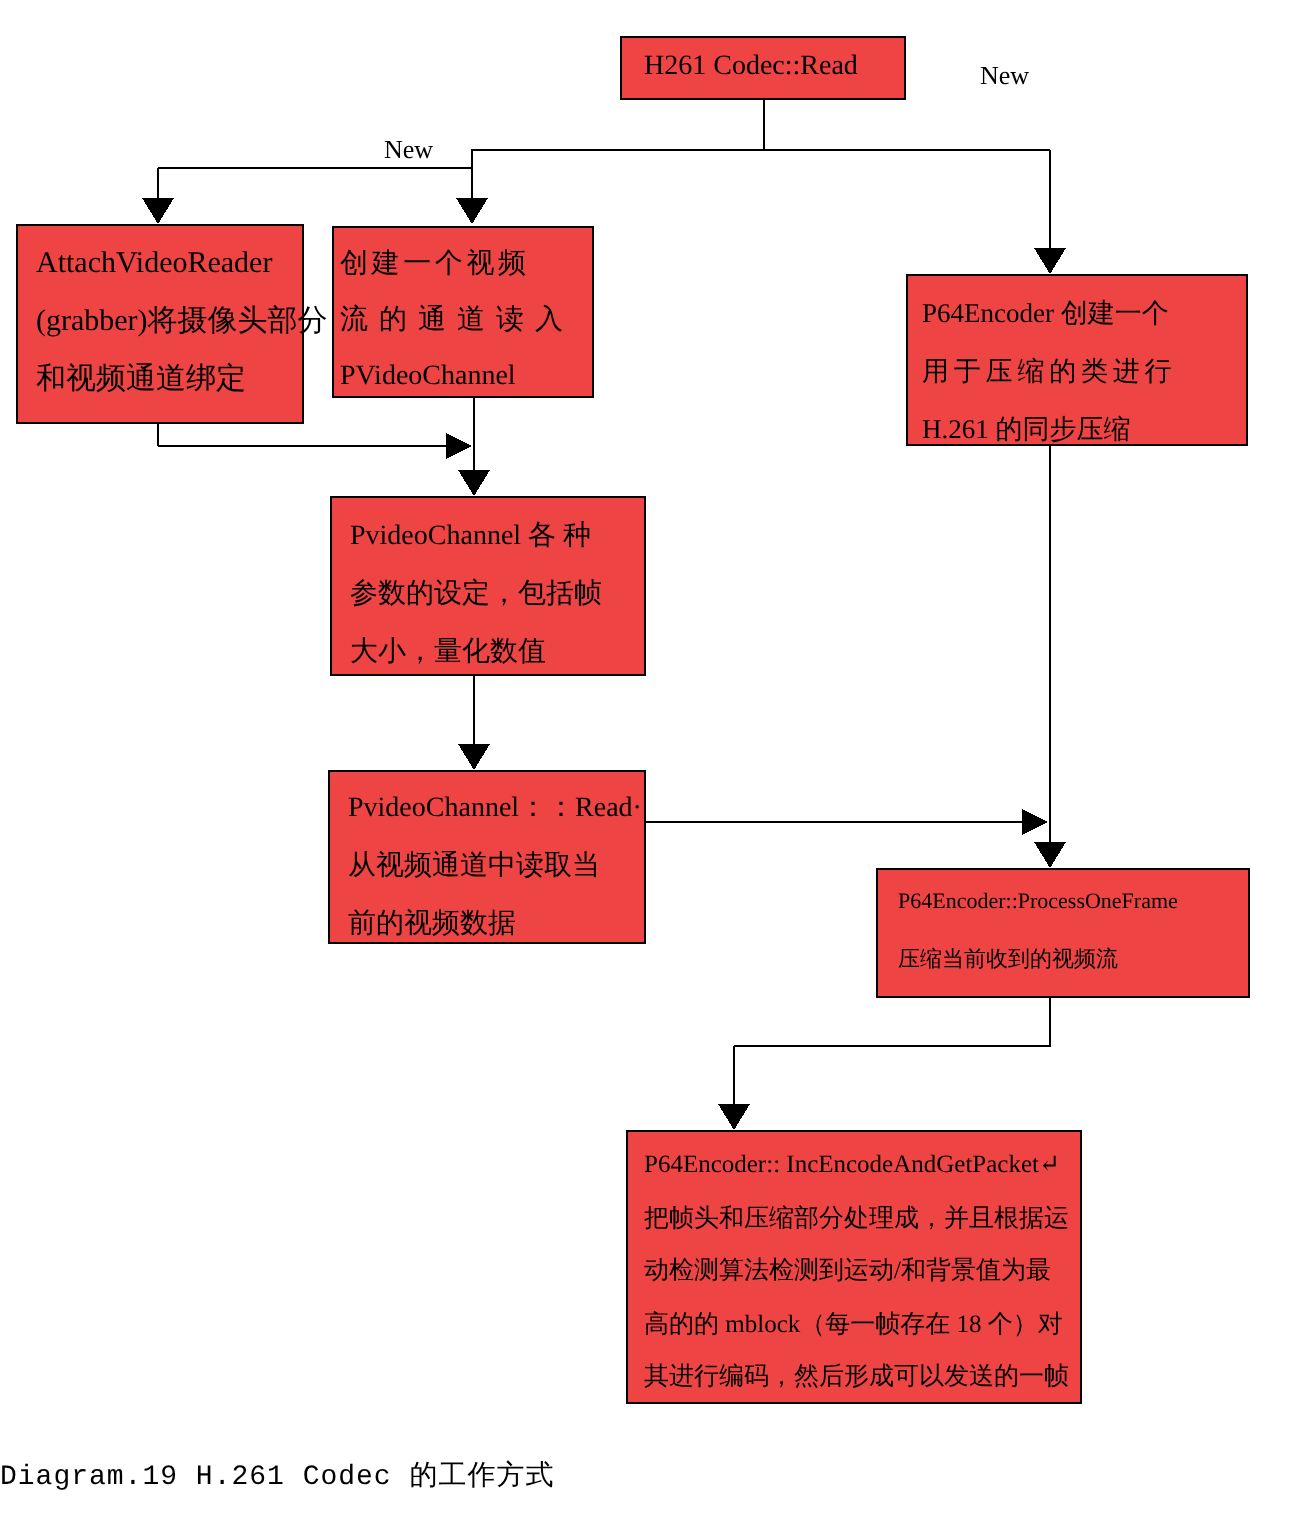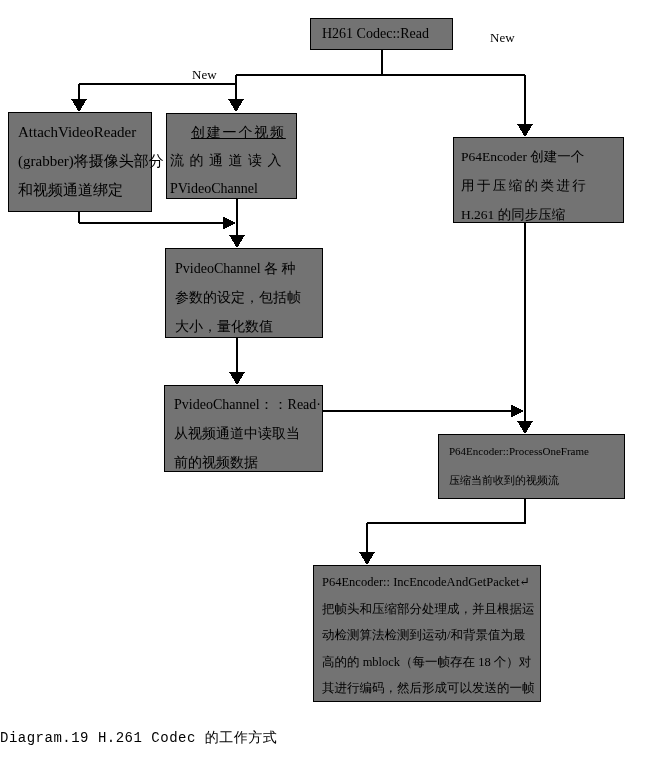--- a/index.html
+++ b/index.html
@@ -18,42 +18,42 @@
   }
   #connectors {
     position: absolute;
     left: 0; top: 0;
     width: 648px; height: 766px;
   }
   .box {
     position: absolute;
     box-sizing: border-box;
     border: 1.5px solid #000000;
-    background: #737373;
+    background: #ef4444;
     line-height: 29px;
     font-size: 14px;
     white-space: nowrap;
   }
   .box .ln { display: block; }
 
   .top-box {
     left: 310px; top: 18px; width: 143px; height: 32px;
     display: flex; align-items: center;
     padding-left: 11px;
     line-height: normal;
   }
   .left-box {
     left: 8px; top: 112px; width: 144px; height: 100px;
     padding: 5px 0 0 9px; font-size: 15px;
   }
   .mid-box-1 {
     left: 166px; top: 113px; width: 131px; height: 86px;
     padding: 5px 0 0 3px; line-height: 28px;
   }
-  .mid-box-1 .ln.indent { margin-left: 21px; letter-spacing: 1.8px; text-decoration: underline; }
+  .mid-box-1 .ln.indent { letter-spacing: 1.8px; }
   .mid-box-1 .ln.spread { letter-spacing: 5.5px; }
   .right-box-1 {
     left: 453px; top: 137px; width: 171px; height: 86px;
     padding: 4px 0 0 7px; font-size: 13.5px;
   }
   .right-box-1 .ln.spread { letter-spacing: 2.4px; }
   .mid-box-2 {
     left: 165px; top: 248px; width: 158px; height: 90px;
     padding: 5px 0 0 9px;
   }

